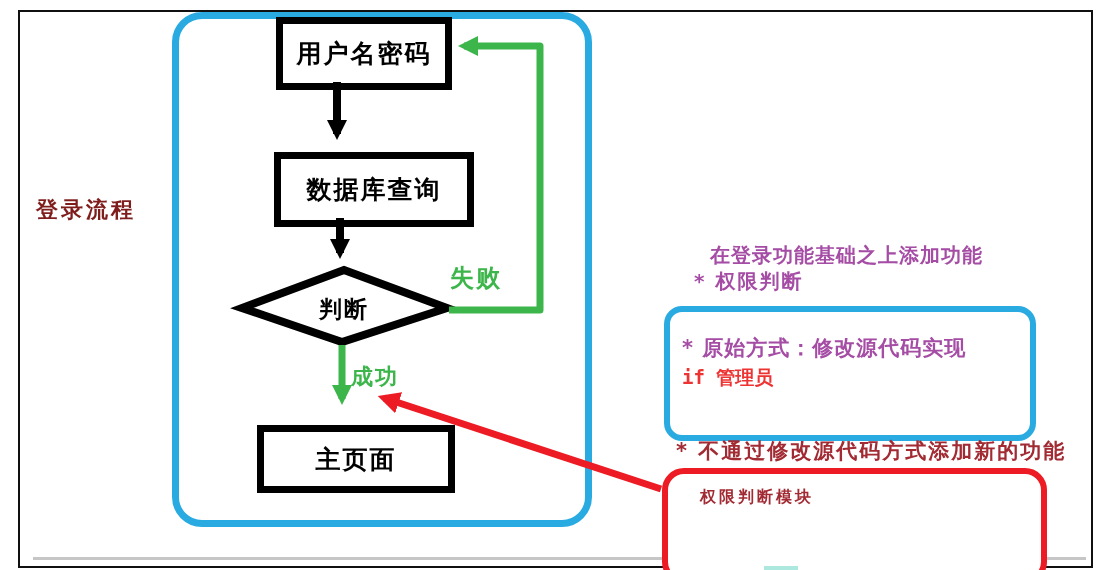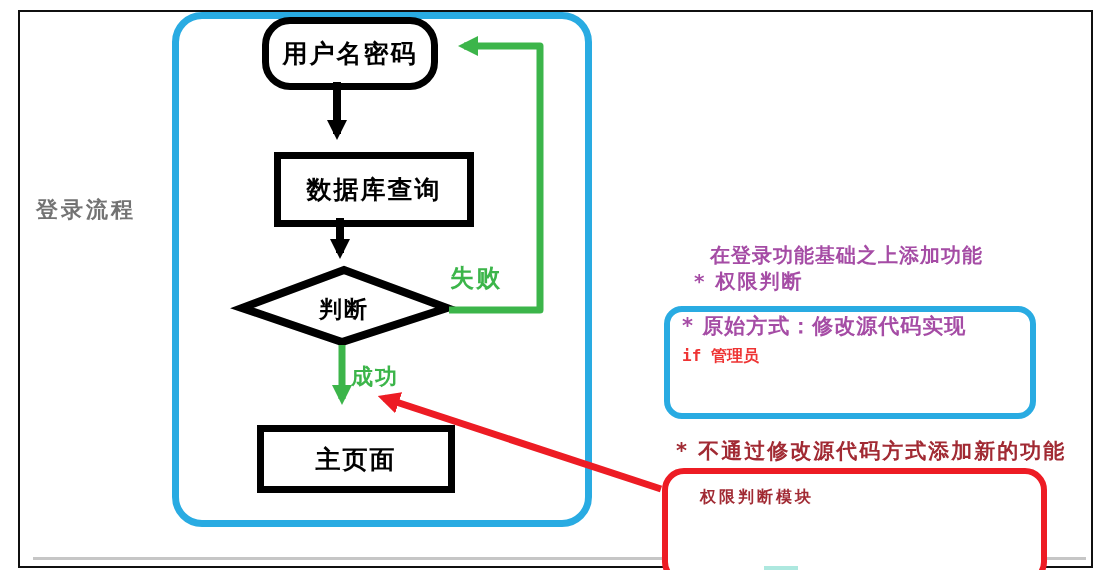--- a/index.html
+++ b/index.html
@@ -20,31 +20,31 @@
   .teal-fragment{
     left:764px;top:566px;width:34px;height:4px;background:#ade8df;z-index:4;
   }
 
   
   .flow-container{
     left:172px;top:12px;width:406px;height:501px;
     border:7px solid #29ABE2;border-radius:30px;background:transparent;z-index:1;
   }
   .flow-title{
-    left:36px;top:195px;color:#737373;font-size:22px;font-weight:bold;
+    left:36px;top:195px;color:#7f1d1d;font-size:22px;font-weight:bold;
     letter-spacing:3px;z-index:2;
   }
 
   
   .node{
     border:7px solid #000;background:#fff;color:#000;
     display:flex;align-items:center;justify-content:center;
     font-size:25px;font-weight:bold;letter-spacing:2px;z-index:2;
   }
-  .node-input{left:262px;top:17px;width:162px;height:59px;border-radius:28px;}
+  .node-input{left:276px;top:17px;width:162px;height:59px;}
   .node-query{left:274px;top:152px;width:186px;height:61px;}
   .node-main{left:257px;top:425px;width:184px;height:54px;}
 
   .diamond-label{
     left:294px;top:294px;width:100px;text-align:center;
     font-size:23px;font-weight:bold;letter-spacing:2px;color:#000;z-index:2;
   }
 
   .edge-label{font-weight:bold;color:#3CB54A;z-index:2;letter-spacing:2px;}
   .edge-label-fail{left:450px;top:262px;font-size:24px;}
@@ -53,28 +53,28 @@
   
   .note-purple{
     color:#A54CA5;font-size:20px;font-weight:bold;letter-spacing:1px;z-index:2;
   }
   .note-heading1{left:676px;top:242px;margin-left:34px;}
   .note-heading2{left:676px;top:268px;letter-spacing:2px;margin-left:18px;}
 
   .original-box{
     left:664px;top:306px;width:338px;height:101px;
     border:6px solid #29ABE2;border-radius:18px;background:#fff;
-    padding:0 10px 0 12px;z-index:2;
+    padding:22px 10px 0 12px;z-index:2;
   }
   .original-title{
     color:#A54CA5;font-size:21px;font-weight:bold;letter-spacing:1px;line-height:29px;
     white-space:nowrap;
   }
   .code-line{
-    color:#EE3333;font-size:16px;font-weight:bold;line-height:29px;
+    color:#EE3333;font-size:19px;font-weight:bold;line-height:29px;
     font-family:"DejaVu Sans Mono",monospace;white-space:nowrap;
   }
 
   .note-darkred{
     left:676px;top:437px;color:#A12A33;font-size:21px;font-weight:bold;
     letter-spacing:2px;z-index:2;white-space:nowrap;
   }
   .module-box{
     left:662px;top:468px;width:341px;height:91px;
     border:6px solid #ED1C24;border-radius:22px;background:#fff;

